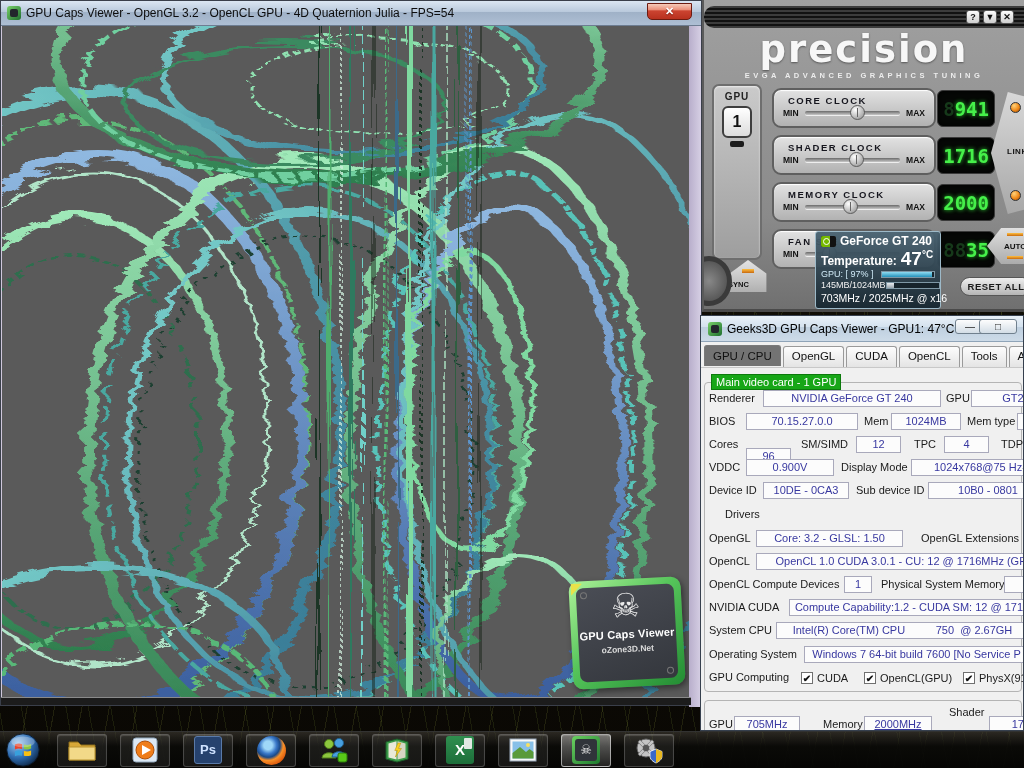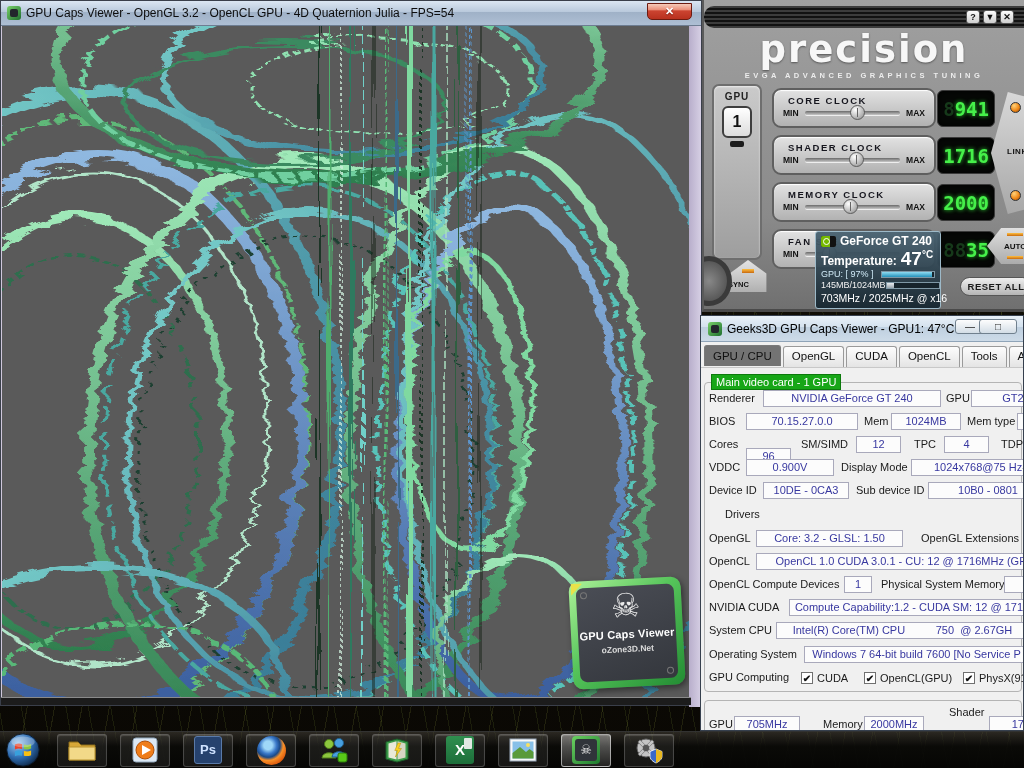--- a/index.html
+++ b/index.html
@@ -466,21 +466,21 @@
     <span class="chk" style="left:262px;top:301px;">
       <span class="box">✔</span>
       <span>PhysX(9100</span>
     </span>
 
     <div class="grp" style="left:3px;top:332px;width:318px;height:40px;"></div>
 
     <span class="lbl" style="left:8px;top:348px;">GPU</span>
     <span class="fld" style="left:33px;top:348px;width:66px;">705MHz</span>
     <span class="lbl" style="left:122px;top:348px;">Memory</span>
-    <span class="fld" style="left:163px;top:348px;width:60px;">2000MHz</span>
+    <span class="fld" style="left:163px;top:348px;width:68px;text-decoration:underline;">2000MHz</span>
     <span class="lbl" style="left:248px;top:336px;">Shader</span>
     <span class="fld" style="left:288px;top:348px;width:70px;">1716</span>
   </div>
 </div>
 
 <div class="taskbar">
   <div class="orb">
     <svg width="36" height="36" viewBox="0 0 40 40">
       <defs>
         <radialGradient id="orbg" cx="35%" cy="30%" r="80%">

